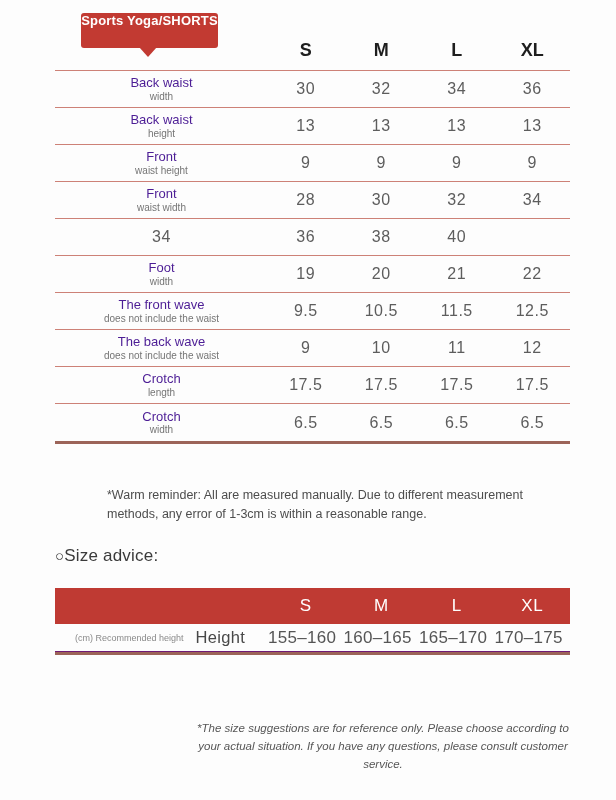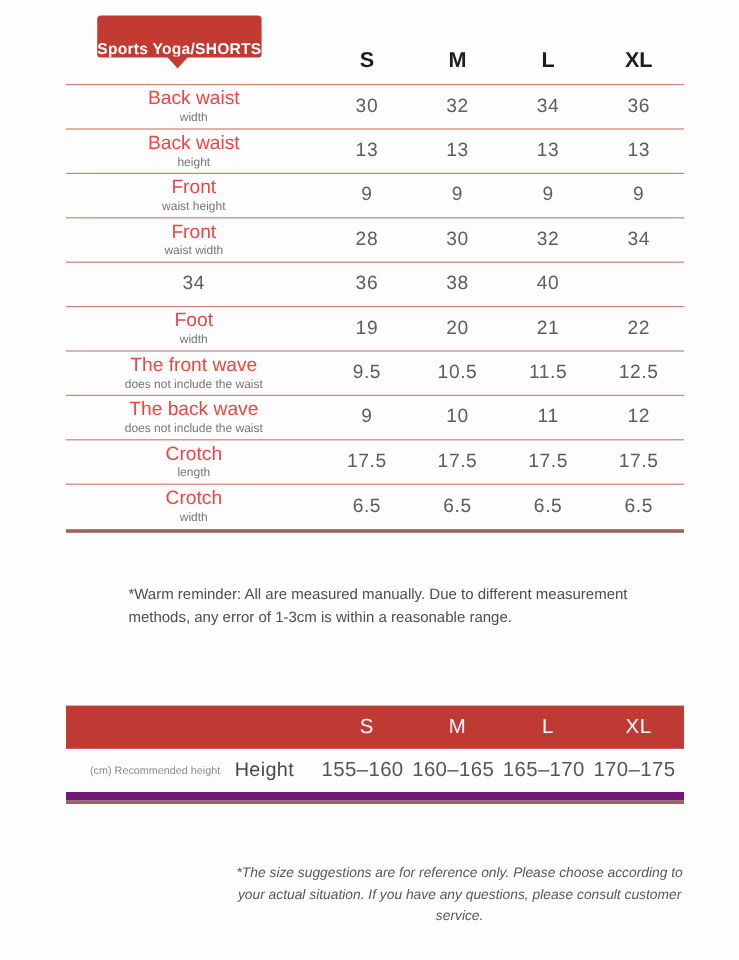--- a/index.html
+++ b/index.html
@@ -14,37 +14,37 @@
   .grid-row { display: grid; grid-template-columns: 213px 1fr 1fr 1fr 1fr; }
 
   
   .table1 { position: absolute; left: 55px; top: 0; width: 515px; }
   .t1-head { position: relative; height: 70px; }
   .badge {
     position: absolute; left: 26px; top: 13px;
     width: 137px; height: 35px;
     background: #c23a32; border-radius: 3px;
     color: #ffffff; font-weight: bold; font-size: 13px; letter-spacing: .2px;
-    display: flex; align-items: flex-end; justify-content: center;
+    display: flex; align-items: flex-start; justify-content: center;
   }
   .badge-pointer {
     position: absolute; left: 58px; top: 34px;
     width: 0; height: 0;
     border: 9px solid transparent; border-top: 10px solid #c23a32;
   }
   .t1-head .size-letter {
     align-self: end; text-align: center;
     padding-bottom: 9px;
     font-weight: bold; font-size: 18px; color: #1e1e1e;
   }
   .t1-body { border-top: 1px solid #cd8177; border-bottom: 3px solid #9c6459; }
   .t1-row { height: 37px; border-bottom: 1px solid #cd8177; align-items: center; }
   .t1-row:last-child { border-bottom: none; }
   .rlabel { display: flex; flex-direction: column; align-items: center; justify-content: center; line-height: 1.18; }
-  .rlabel .main { font-size: 16px; color: #ef4444; }
+  .rlabel .main { font-size: 13px; color: #4c1d95; }
   .rlabel .sub  { font-size: 10px; color: #757575; }
   .rlabel .sub:empty { display: none; }
   .cell { text-align: center; font-size: 16px; color: #5d5d5d; letter-spacing: .5px; }
 
   
   .note1 {
     position: absolute; left: 107px; top: 486px; width: 460px;
     margin: 0; font-size: 12.5px; color: #4d4d4d; line-height: 1.5;
   }
   .note2 {
@@ -56,21 +56,21 @@
 
   
   .advice-heading { position: absolute; left: 55px; top: 546px; font-size: 17px; color: #3a3a3a; letter-spacing: .2px; }
   .advice-heading .circ { font-size: 15px; }
 
   .table2 { position: absolute; left: 55px; top: 588px; width: 515px; }
   .t2-head { height: 36px; background: #bf3a33; align-items: center; }
   .t2-head .size-letter2 { text-align: center; color: #fff; font-size: 17px; letter-spacing: .5px; }
   .t2-body { border-bottom: 3px solid #9c6459; }
   .t2-row { align-items: center; }
-  .t2-row-1 { height: 43px; border-bottom: 7px solid #701a75; }
+  .t2-row-1 { height: 28px; border-bottom: 1px solid #701a75; }
   .t2-row-2 { height: 42px; }
   .t2-label-1 { display: flex; align-items: center; padding-left: 20px; gap: 12px; }
   .t2-label-1 .small { font-size: 9px; color: #8a8a8a; }
   .t2-label-1 .big { font-size: 16.5px; color: #484848; letter-spacing: .3px; }
   .t2-label-2 { padding-left: 30px; font-size: 13px; color: #484848; }
   .cell2 { text-align: left; font-size: 17px; color: #555555; letter-spacing: .3px; }
 </style>
 </head>
 <body>
 
@@ -197,20 +197,23 @@
         <div class="cell">6.5</div>
         <div class="cell">6.5</div>
         <div class="cell">6.5</div>
       </div>
 
     </div>
   </div>
 
   <p class="note1">*Warm reminder: All are measured manually. Due to different measurement methods, any error of 1-3cm is within a reasonable range.</p>
 
+  <div class="advice-heading">
+    <span class="circ">○</span><span>Size advice:</span>
+  </div>
 
   <div class="table2">
     <div class="t2-head grid-row">
       <div></div>
       <div class="size-letter2">S</div>
       <div class="size-letter2">M</div>
       <div class="size-letter2">L</div>
       <div class="size-letter2">XL</div>
     </div>
     <div class="t2-body">

